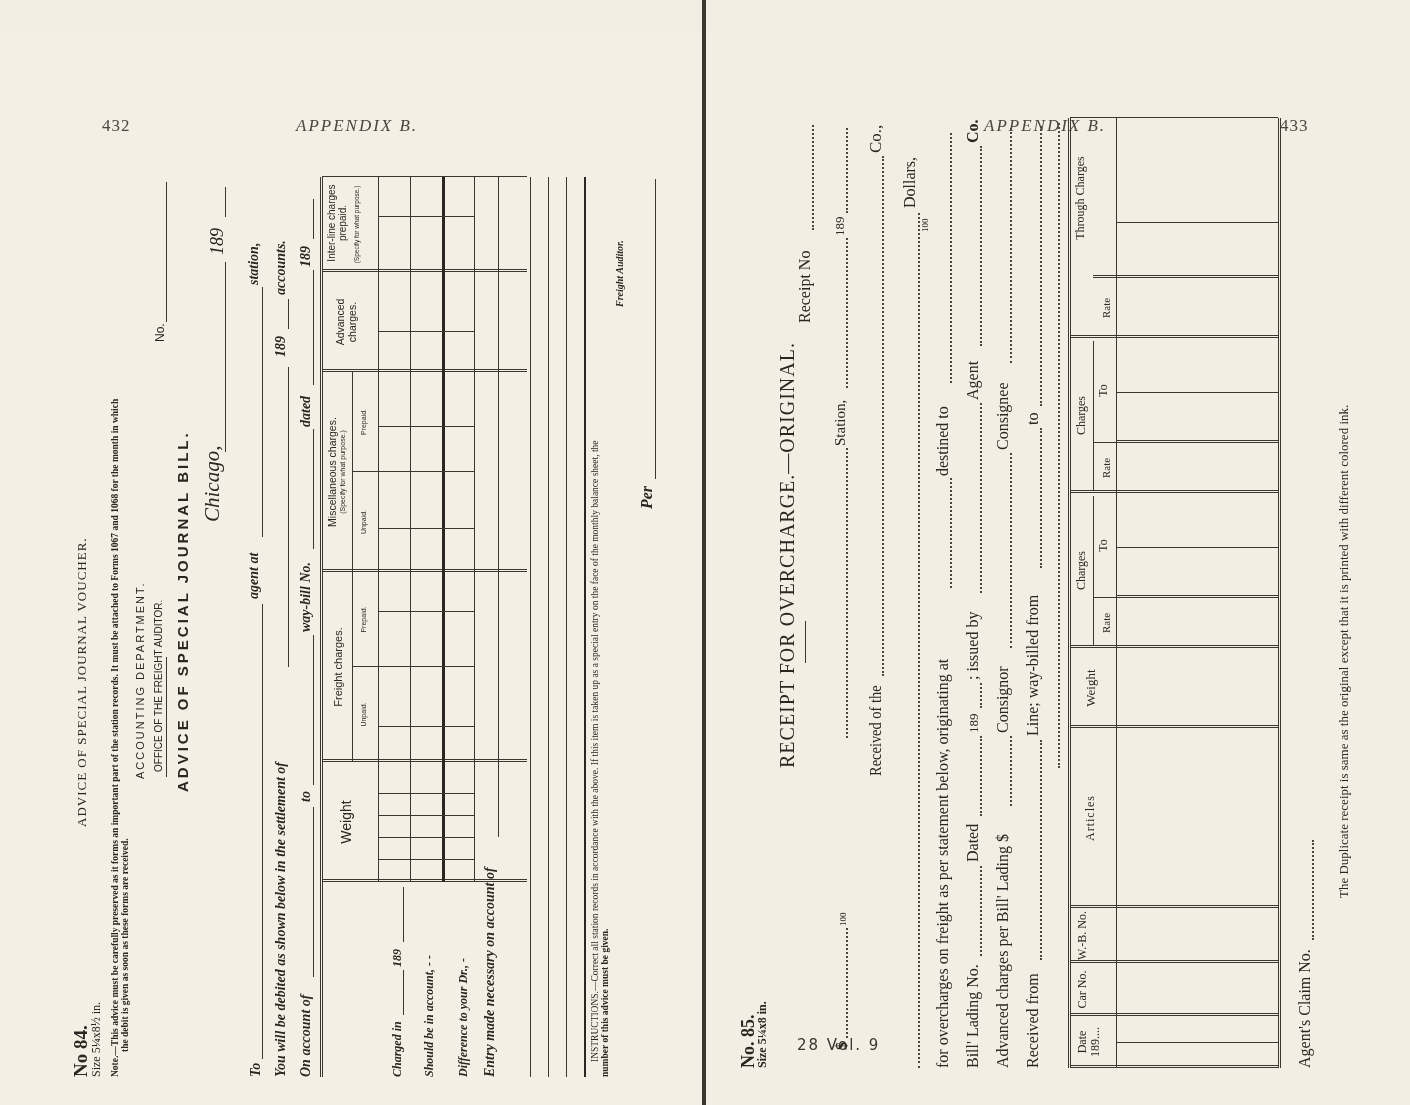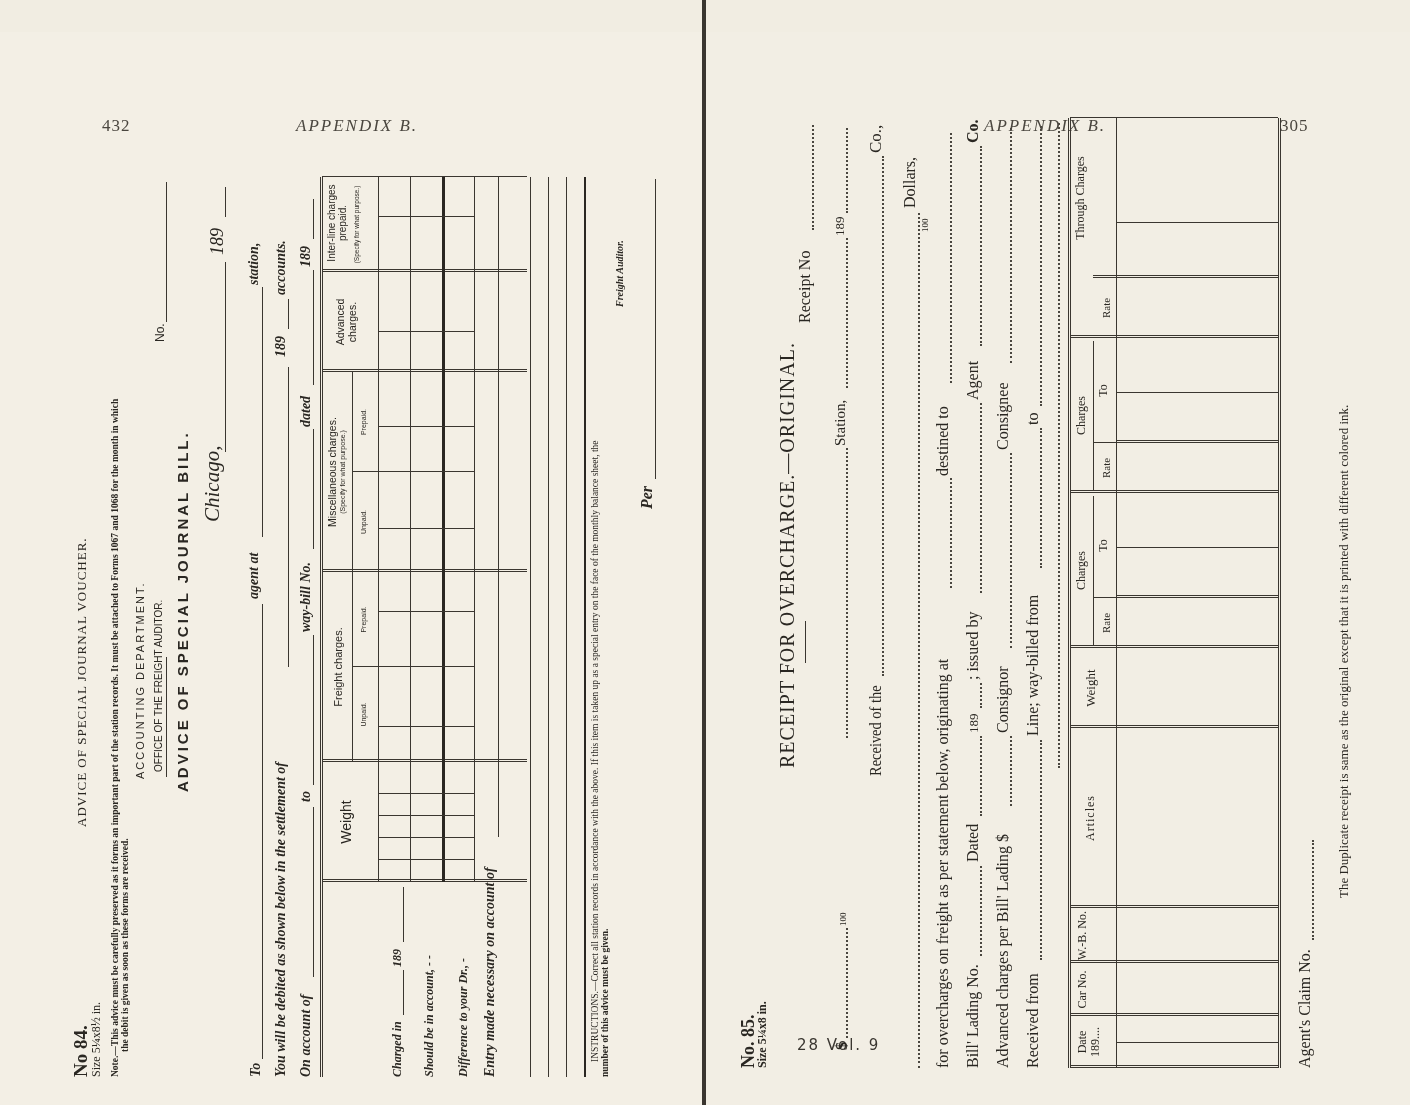--- a/index.html
+++ b/index.html
@@ -144,21 +144,21 @@
     <span class="ab ital" style="left:770px;top:544px;font-size:10px;">Freight Auditor.</span>
     <span class="ab ital" style="left:568px;top:568px;font-size:16px;">Per</span>
     <div class="hline" style="left:598px;top:585px;width:300px;"></div>
   </div>
 </div>
 
 <div class="gutter"></div>
 
 <div class="page right">
   <span class="running head" style="left:278px;">APPENDIX B.</span>
-  <span class="running num" style="left:574px;">305</span>
+  <span class="running num" style="left:574px;">433</span>
 </div>
 <span class="vol-mark">28  Vol. 9</span>
 
 <div class="rot form85">
   <span class="ab" style="left:0;top:0;font-size:18px;font-weight:bold;">No. 85.</span>
   <span class="ab" style="left:0;top:17px;font-size:12px;font-weight:bold;">Size 5¼x8 in.</span>
 
   <span class="ab" style="left:300px;top:38px;font-size:20px;letter-spacing:1px;">RECEIPT FOR OVERCHARGE.—ORIGINAL.</span>
   <div class="hline" style="left:405px;top:67px;width:42px;"></div>
   <span class="ab" style="left:745px;top:58px;font-size:16px;">Receipt No</span>

